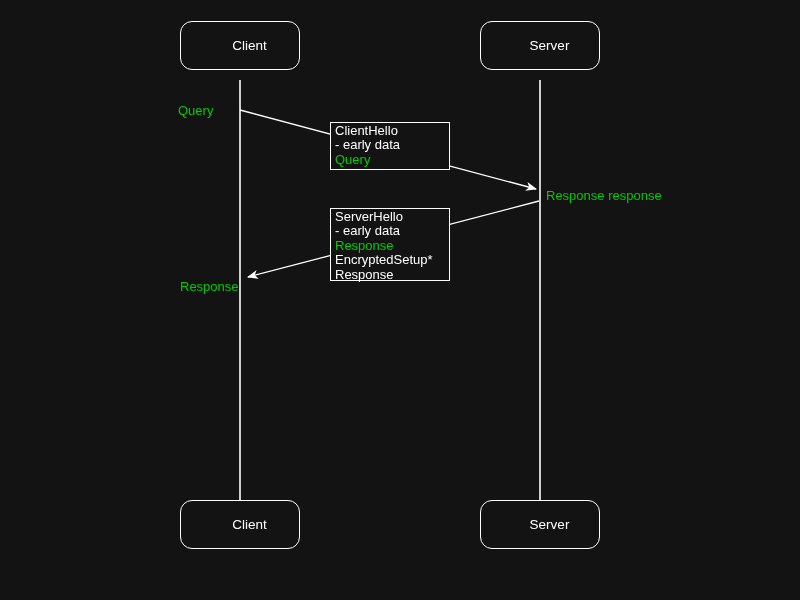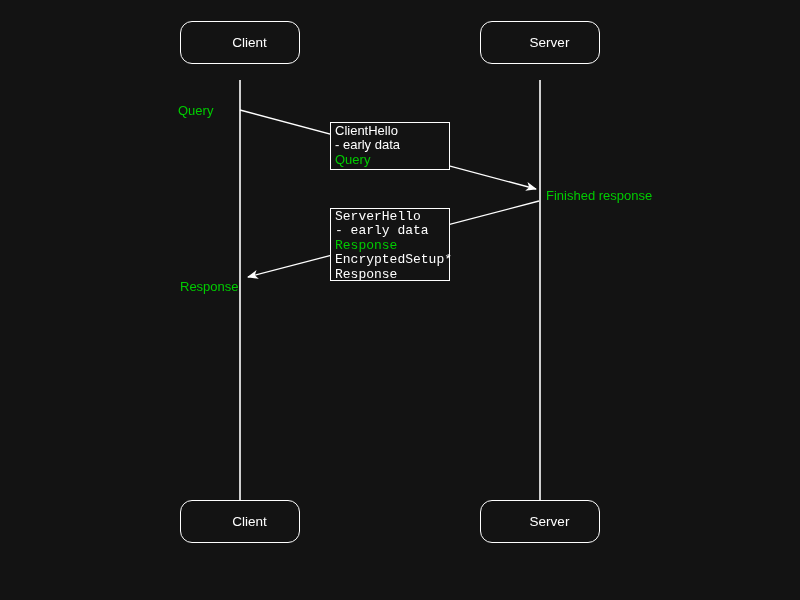--- a/index.html
+++ b/index.html
@@ -19,21 +19,21 @@
     width: 800px; height: 600px;
     background: var(--bg);
   }
   .layer-svg {
     position: absolute;
     left: 0; top: 0;
     z-index: 1;
   }
   .actor-box {
     position: absolute;
-    width: 120px; height: 43px;
+    width: 120px; height: 49px;
     border: 1.5px solid var(--fg);
     border-radius: 12px;
     background: var(--bg);
     display: flex;
     align-items: center;
     justify-content: center;
     color: var(--fg);
     font-size: 13.5px;
     z-index: 2;
     padding-left: 19px;
@@ -49,21 +49,21 @@
     width: 120px;
     border: 1.8px solid var(--fg);
     background: var(--bg);
     color: var(--fg);
     font-size: 13px;
     line-height: 14.4px;
     padding: 1px 4px 14px 4px;
     z-index: 2;
   }
   .msg-box-1 { top: 122px; height: 48px; }
-  .msg-box-2 { top: 208px; height: 73px; font-family: Liberation Mono, monospace; }
+  .msg-box-2 { top: 208px; height: 73px; }
 
   .msg-line { display: block; white-space: nowrap; }
   .msg-line[data-color="green"] { color: var(--green); }
   .msg-line[data-color="white"] { color: var(--fg); }
 
   .note-label {
     position: absolute;
     color: var(--green);
     font-size: 13px;
     white-space: nowrap;
@@ -97,21 +97,21 @@
     <span>Server</span>
   </div>
   <div class="actor-box actor-client-bottom">
     <span>Client</span>
   </div>
   <div class="actor-box actor-server-bottom">
     <span>Server</span>
   </div>
 
   <div class="note-label note-query">Query</div>
-  <div class="note-label note-compute">Finished response</div>
+  <div class="note-label note-compute">Response response</div>
   <div class="note-label note-response">Response</div>
 
   <div class="msg-box msg-box-1">
     <span class="msg-line" data-color="white">ClientHello</span>
     <span class="msg-line" data-color="white">- early data</span>
     <span class="msg-line" data-color="green">Query</span>
   </div>
 
   <div class="msg-box msg-box-2">
     <span class="msg-line" data-color="white">ServerHello</span>

